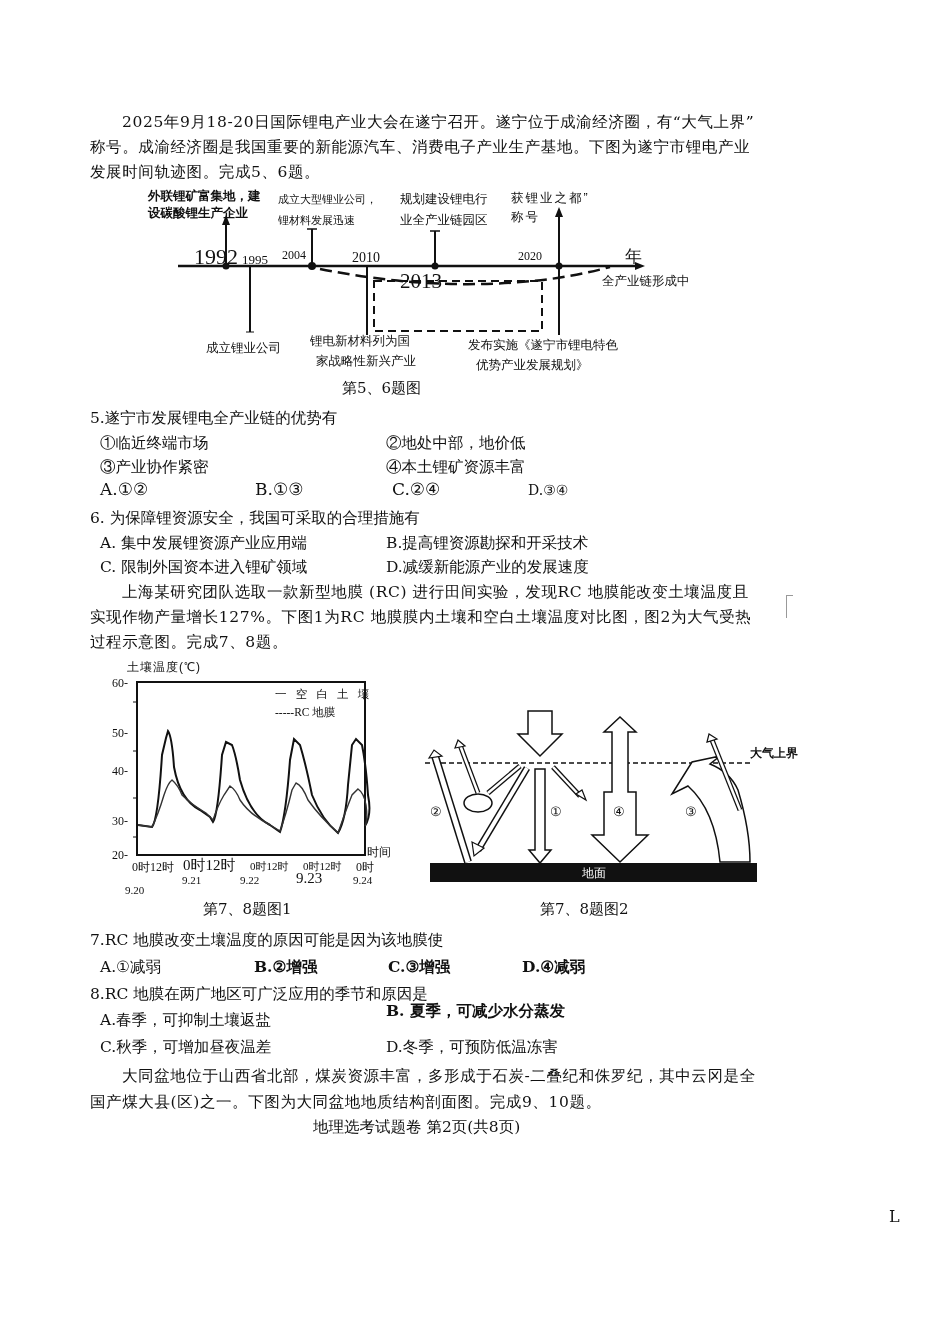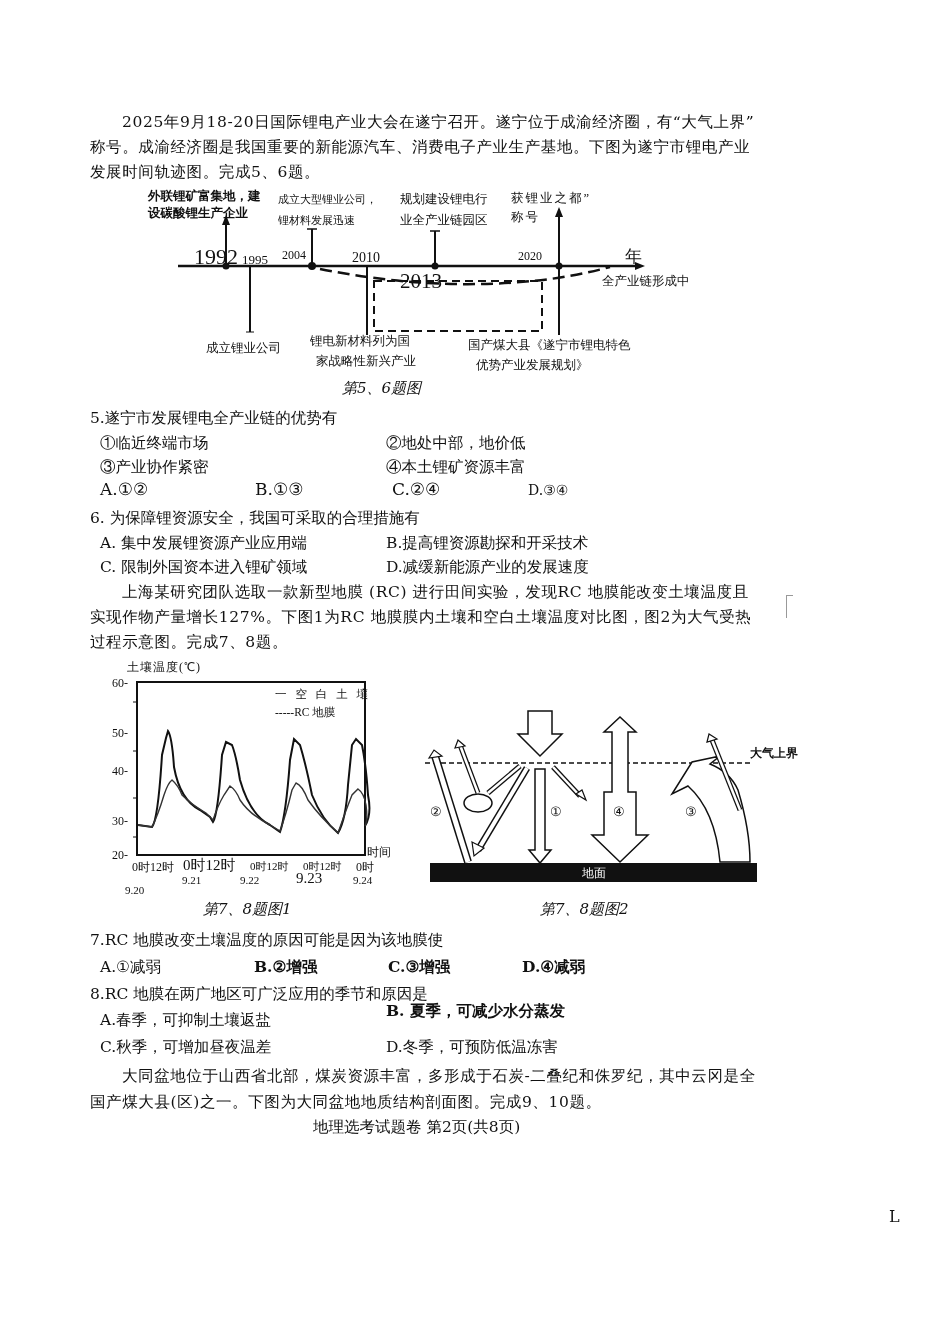--- a/index.html
+++ b/index.html
@@ -1,22 +1,22 @@
 <!DOCTYPE html>
 <html><head>
 <meta charset="utf-8">
 <style>
   html, body { margin:0; padding:0; background:#fff; }
   body { width:950px; height:1344px; position:relative; overflow:hidden;
          font-family:"DejaVu Serif","Liberation Serif",serif; color:#111; }
   .abs { position:absolute; white-space:nowrap; }
   .p { font-size:15.5px; letter-spacing:0.6px; }
   .s { font-size:15.5px; }
-  .sans { font-family:Liberation Serif, serif; }
-  .cap { font-size:15px;font-style:italic; }
+  .sans { font-family:Liberation Sans, sans-serif; }
+  .cap { font-size:15px; }
   svg text { font-family:"DejaVu Sans","Liberation Sans",sans-serif; }
   .serifsvg { font-family:"Liberation Serif","DejaVu Serif",serif !important; }
 </style>
 </head>
 <body>
 
 <div class="abs p" style="left:122px;top:112px;">2025年9月18-20日国际锂电产业大会在遂宁召开。遂宁位于成渝经济圈，有“大气上界”</div>
 <div class="abs p" style="left:90px;top:137px;">称号。成渝经济圈是我国重要的新能源汽车、消费电子产业生产基地。下图为遂宁市锂电产业</div>
 <div class="abs p" style="left:90px;top:162px;">发展时间轨迹图。完成5、6题。</div>
 
@@ -85,21 +85,21 @@
   
   <div class="abs sans" style="left:432px;top:90px;font-size:12.5px;">全产业链形成中</div>
 
   
   <div class="abs sans" style="left:36px;top:157px;font-size:12.5px;">成立锂业公司</div>
   <div class="abs sans" style="left:140px;top:148px;font-size:12.5px;line-height:20px;">
     <div>锂电新材料列为国</div>
     <div style="padding-left:6px;">家战略性新兴产业</div>
   </div>
   <div class="abs sans" style="left:298px;top:152px;font-size:12.5px;line-height:20px;">
-    <div>国产煤大县《遂宁市锂电特色</div>
+    <div>发布实施《遂宁市锂电特色</div>
     <div style="padding-left:8px;">优势产业发展规划》</div>
   </div>
 </div>
 
 <div class="abs cap" style="left:342px;top:379px;">第5、6题图</div>
 
 <div class="abs s" style="left:90px;top:408px;">5.遂宁市发展锂电全产业链的优势有</div>
 <div class="abs s" style="left:100px;top:433px;">①临近终端市场</div>
 <div class="abs s" style="left:386px;top:433px;">②地处中部，地价低</div>
 <div class="abs s" style="left:100px;top:457px;">③产业协作紧密</div>

